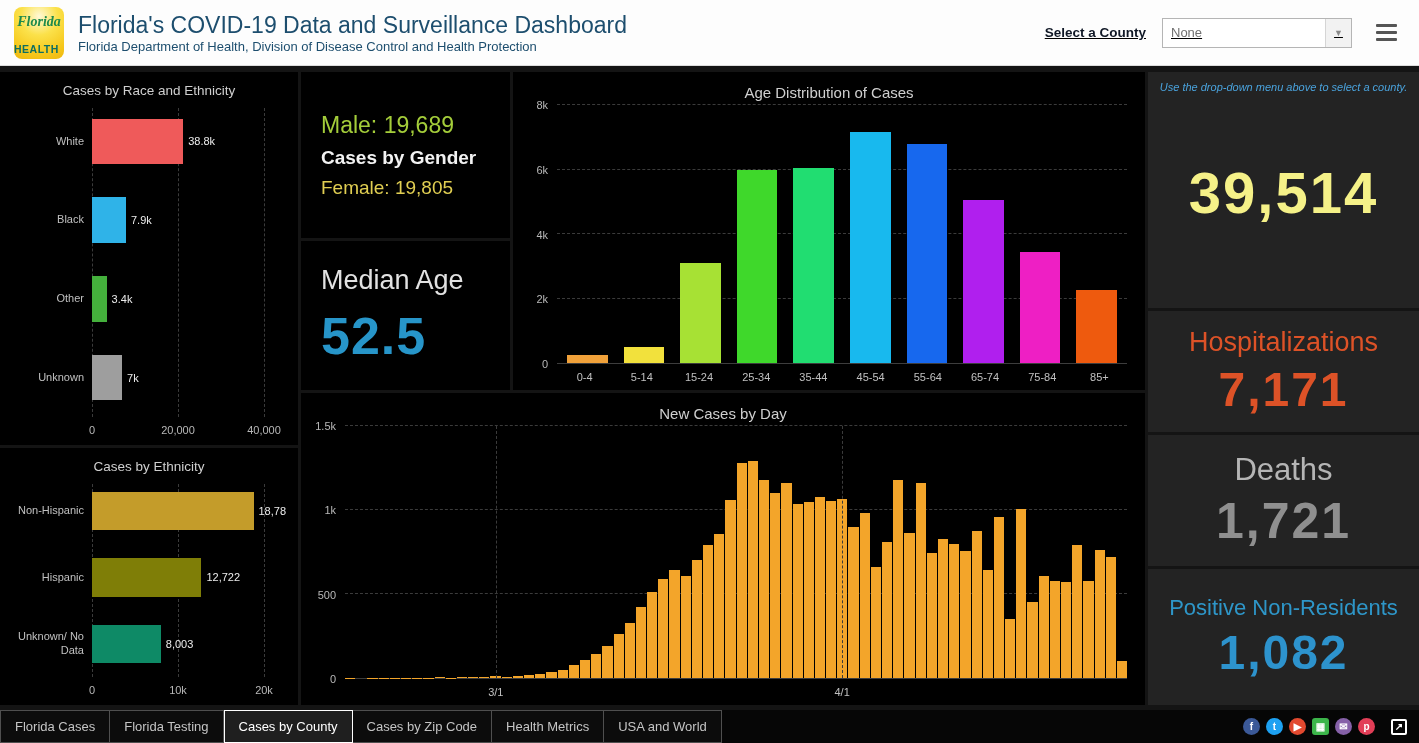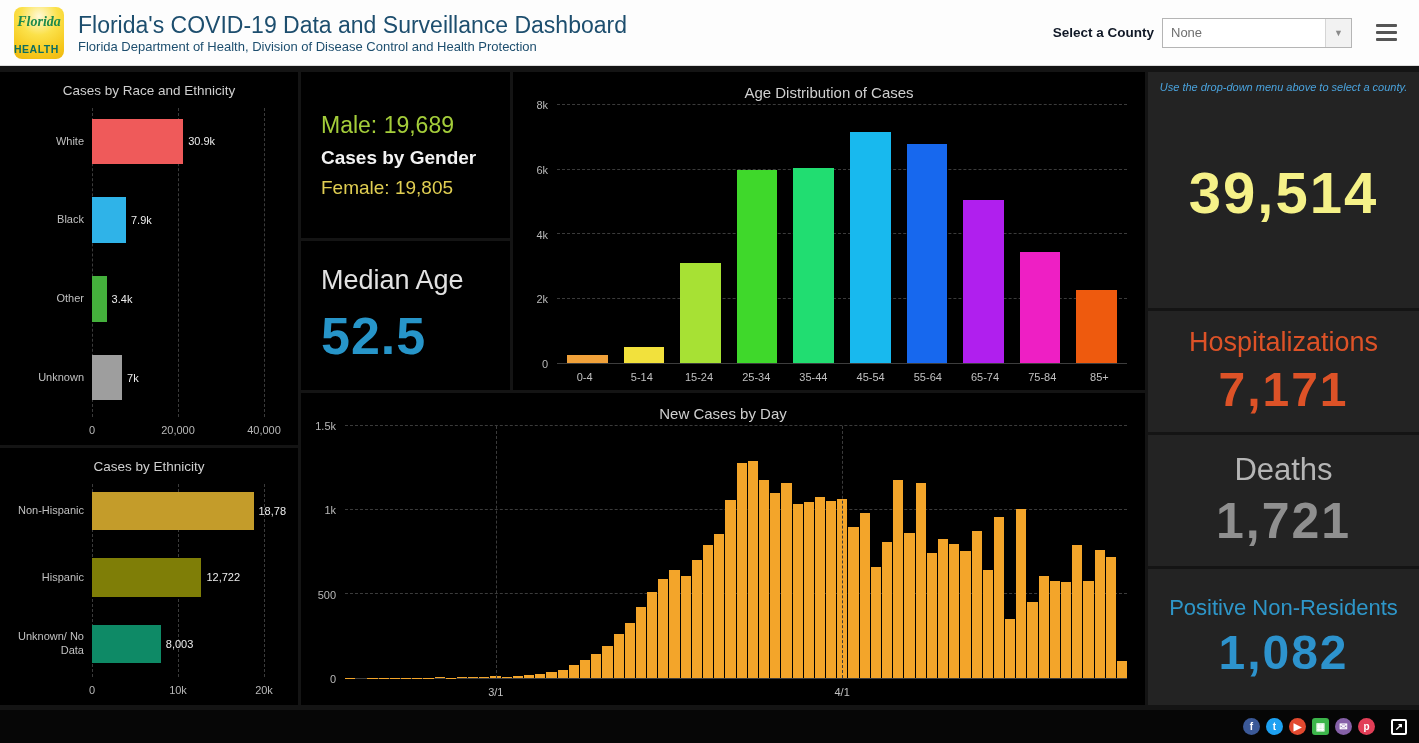--- a/index.html
+++ b/index.html
@@ -8,21 +8,21 @@
 
   
   header{position:absolute;top:0;left:0;width:100%;height:66px;background:#fdfdfd;display:flex;align-items:center;padding:0 14px;border-bottom:1px solid #ddd;z-index:5;}
   .logo{width:50px;height:52px;border-radius:8px;position:relative;flex:0 0 auto;overflow:hidden;
         background:radial-gradient(circle at 50% 18%, #fff9d6 0%, #fbe14a 38%, #f6c81c 75%, #eeb70e 100%);}
   .logo-florida{position:absolute;top:7px;left:0;right:0;text-align:center;font-family:"Liberation Serif",serif;font-style:italic;font-weight:bold;color:#1f8a4c;font-size:14px;}
   .logo-health{position:absolute;bottom:4px;left:0;right:0;font-weight:bold;color:#0d6e62;font-size:10.5px;letter-spacing:.5px;}
   .titles{margin-left:14px;flex:1;min-width:0;}
   .title{color:#1d4e6e;font-size:23px;font-weight:500;}
   .subtitle{color:#1d4e6e;font-size:13px;margin-top:0;}
-  .county-select{display:flex;align-items:center;gap:8px;margin-right:20px;}
+  .county-select{display:flex;align-items:center;gap:16px;margin-right:20px;text-decoration:underline;}
   .county-label{color:#101826;font-weight:bold;font-size:13.5px;white-space:nowrap;}
   .dropdown{width:190px;height:30px;background:#fff;border:1px solid #b5b5b5;display:flex;align-items:center;justify-content:space-between;padding-left:8px;color:#6f6f6f;font-size:13px;cursor:pointer;}
   .dd-chev{width:26px;height:100%;display:flex;align-items:center;justify-content:center;color:#8a8a8a;font-size:9px;border-left:1px solid #d5d5d5;background:#f2f2f2;}
   .hamburger{display:flex;flex-direction:column;gap:4px;cursor:pointer;padding:4px;margin-right:4px;}
   .hamburger span{display:block;width:21px;height:3px;background:#555;border-radius:1px;}
 
   
   .panel{position:absolute;background:#000000;}
   #panel-race{left:0;top:72px;width:298px;height:373px;}
   #panel-eth{left:0;top:448px;width:298px;height:257px;}
@@ -134,21 +134,21 @@
         <div class="h-grid">
           <div class="h-gline" style="left: 0%;"></div>
           <div class="h-gline" style="left: 50%;"></div>
           <div class="h-gline" style="left: 100%;"></div>
         </div>
         <div class="h-rows">
           <div class="h-row">
             <div class="h-cat">White</div>
             <div class="h-track">
               <div class="h-bar" style="width: 53%; background: rgb(239, 90, 90);"></div>
-              <div class="h-val" style="left: calc(53% + 5px);">30.9k</div>
+              <div class="h-val" style="left: calc(53% + 5px);">38.8k</div>
             </div>
           </div>
           <div class="h-row">
             <div class="h-cat">Black</div>
             <div class="h-track">
               <div class="h-bar" style="width: 19.75%; background: rgb(47, 179, 232);"></div>
               <div class="h-val" style="left: calc(19.75% + 5px);">7.9k</div>
             </div>
           </div>
           <div class="h-row">
@@ -382,20 +382,28 @@
     <div class="stat-label" style="color: rgb(181, 181, 181);">Deaths</div>
     <div class="stat-value" style="color: rgb(143, 143, 143);">1,721</div>
   </div>
   <div class="stat-block" id="stat-3">
     <div class="stat-label" style="color: rgb(46, 150, 200);">Positive Non-Residents</div>
     <div class="stat-value" style="color: rgb(45, 147, 205);">1,082</div>
   </div>
 </div>
 
 <nav class="tabbar">
+  <div class="tabs">
+      <div class="tab">Florida Cases</div>
+      <div class="tab">Florida Testing</div>
+      <div class="tab active">Cases by County</div>
+      <div class="tab">Cases by Zip Code</div>
+      <div class="tab">Health Metrics</div>
+      <div class="tab">USA and World</div>
+    </div>
   <div class="social">
       <div class="sicon" style="background: rgb(59, 89, 152);">f</div>
       <div class="sicon" style="background: rgb(29, 161, 242);">t</div>
       <div class="sicon" style="background: rgb(226, 73, 47);">▶</div>
       <div class="sicon square" style="background: rgb(60, 181, 74);">▦</div>
       <div class="sicon" style="background: rgb(134, 97, 168);">✉</div>
       <div class="sicon" style="background: rgb(226, 62, 87);">p</div>
       <div class="sicon link" style="color: rgb(255, 255, 255);">↗</div>
     </div>
 </nav>

